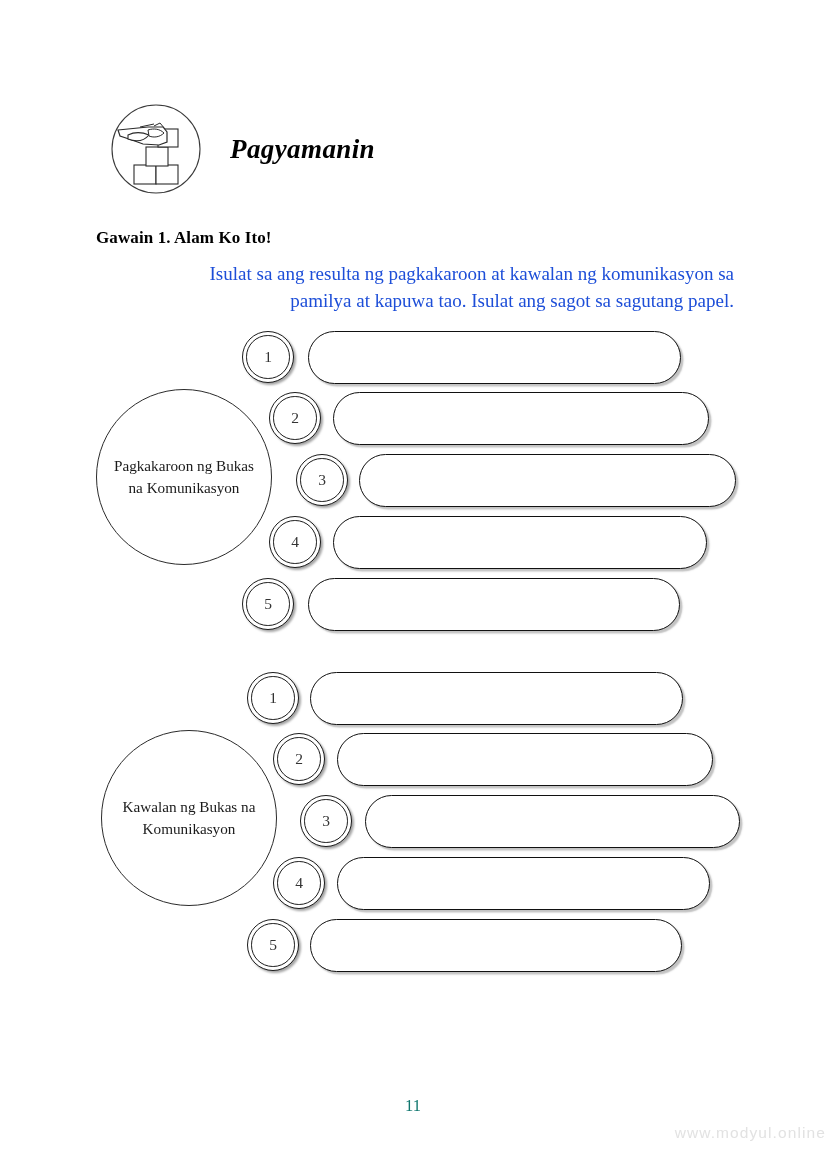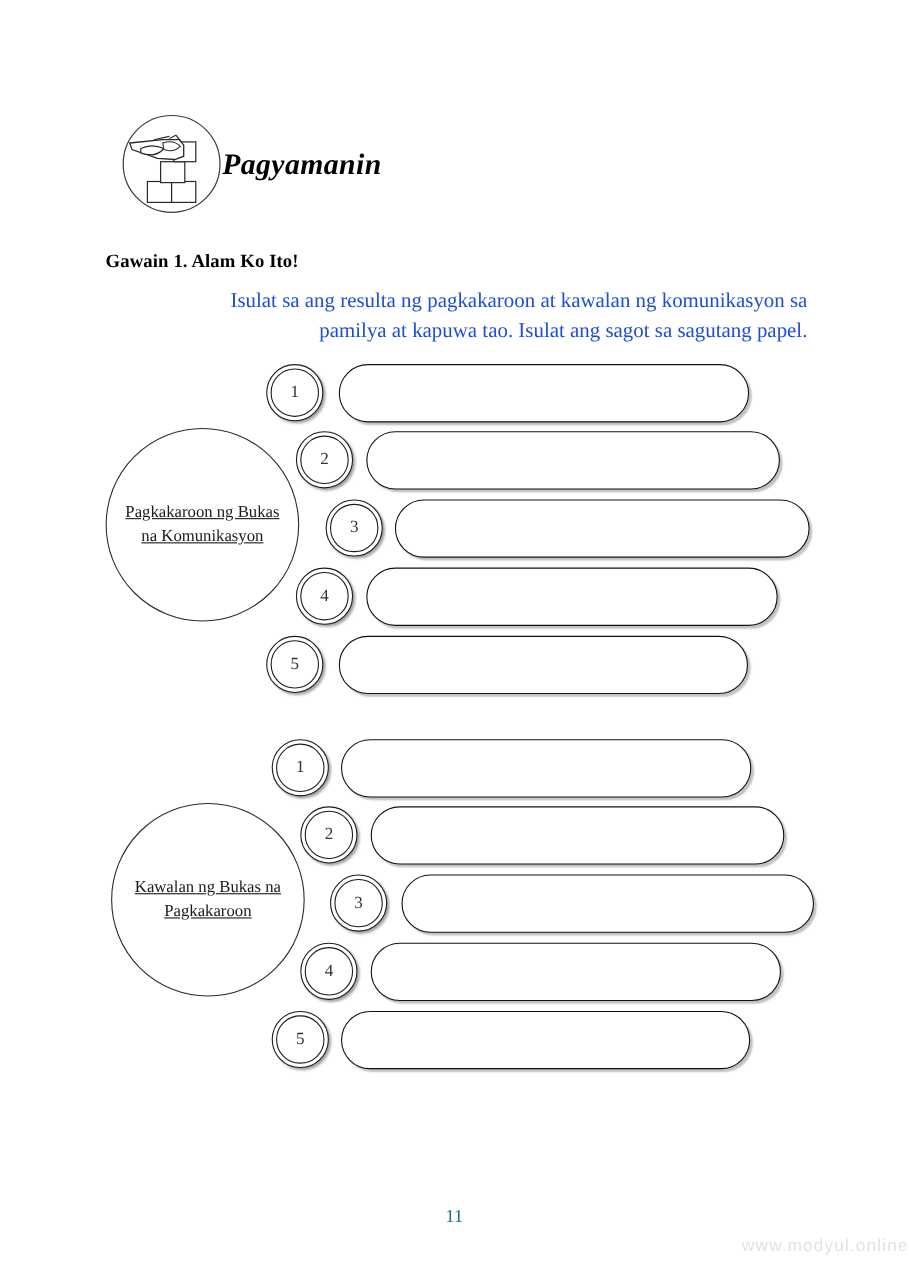--- a/index.html
+++ b/index.html
@@ -19,20 +19,21 @@
     overflow: hidden;
   }
 
   
   #header {
     position: absolute;
     left: 110px;
     top: 103px;
     display: flex;
     align-items: center;
+    gap: 28px;
   }
   #pagyamanin-icon {
     width: 92px;
     height: 92px;
     flex: 0 0 92px;
   }
   #header-title {
     font-family: "Liberation Serif", "DejaVu Serif", serif;
     font-weight: bold;
     font-style: italic;
@@ -78,21 +79,20 @@
     width: 176px;
     height: 176px;
     border: 1.1px solid #2b2b2b;
     border-radius: 50%;
     background: #ffffff;
     display: flex;
     align-items: center;
     justify-content: flex-end;
     box-sizing: border-box;
     z-index: 2;
-    text-decoration: underline;
   }
   .hub-label {
     font-size: 15.2px;
     line-height: 1.48;
     text-align: center;
     color: #1a1a1a;
     padding: 0 14px;
   }
 
   .row {
@@ -242,21 +242,21 @@
         <span class="ring-inner">
             <span class="num-text">5</span>
           </span>
       </div>
       <div class="answer-pill" style="left:308px; width:372px;"></div>
     </div>
   </div>
 
   <div class="group" id="group-2">
     <div class="hub-circle" style="left:101px; top:63px;">
-      <span class="hub-label">Kawalan ng Bukas na Pagkakaroon</span>
+      <span class="hub-label">Kawalan ng Bukas na Komunikasyon</span>
     </div>
 
     <div class="row" style="top:5px;">
       <div class="num-badge" style="left:247px; top:0px;">
         <span class="ring-inner">
             <span class="num-text">1</span>
           </span>
       </div>
       <div class="answer-pill" style="left:310px; width:373px;"></div>
     </div>

